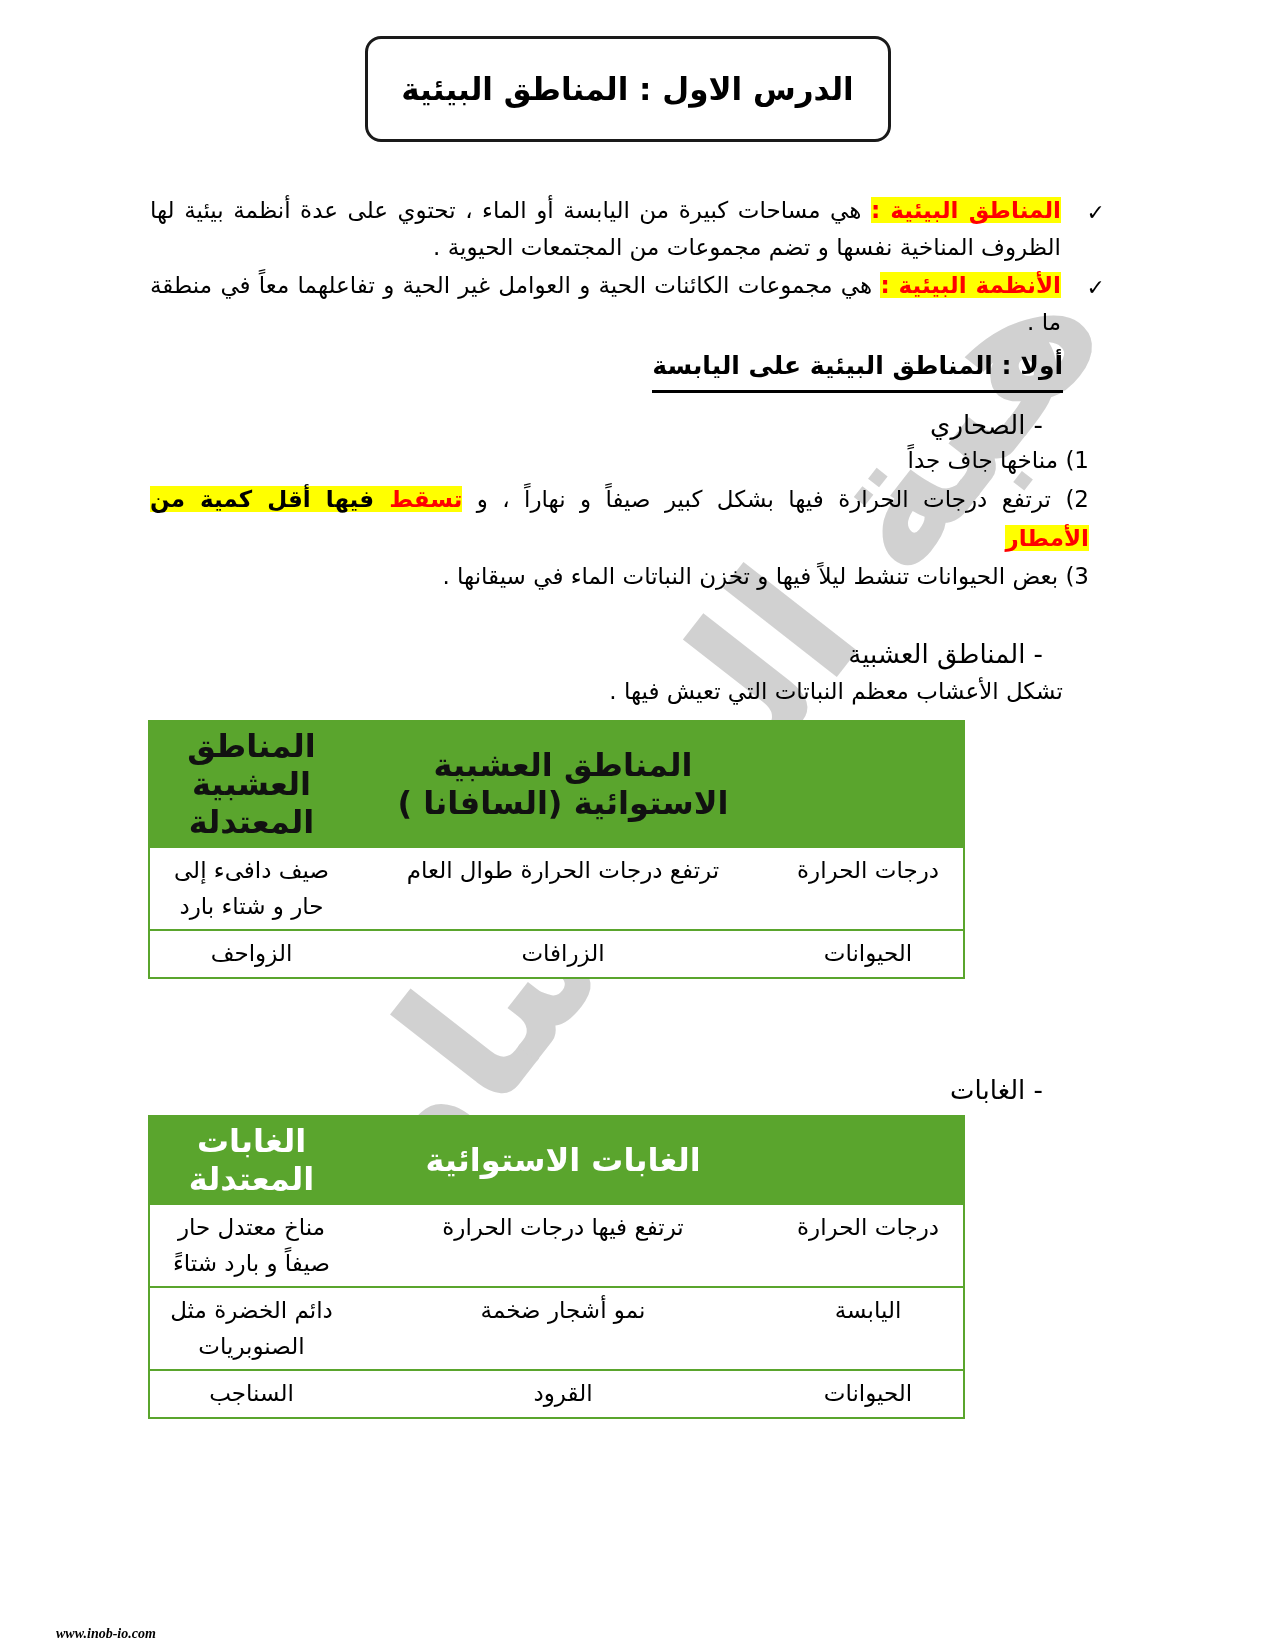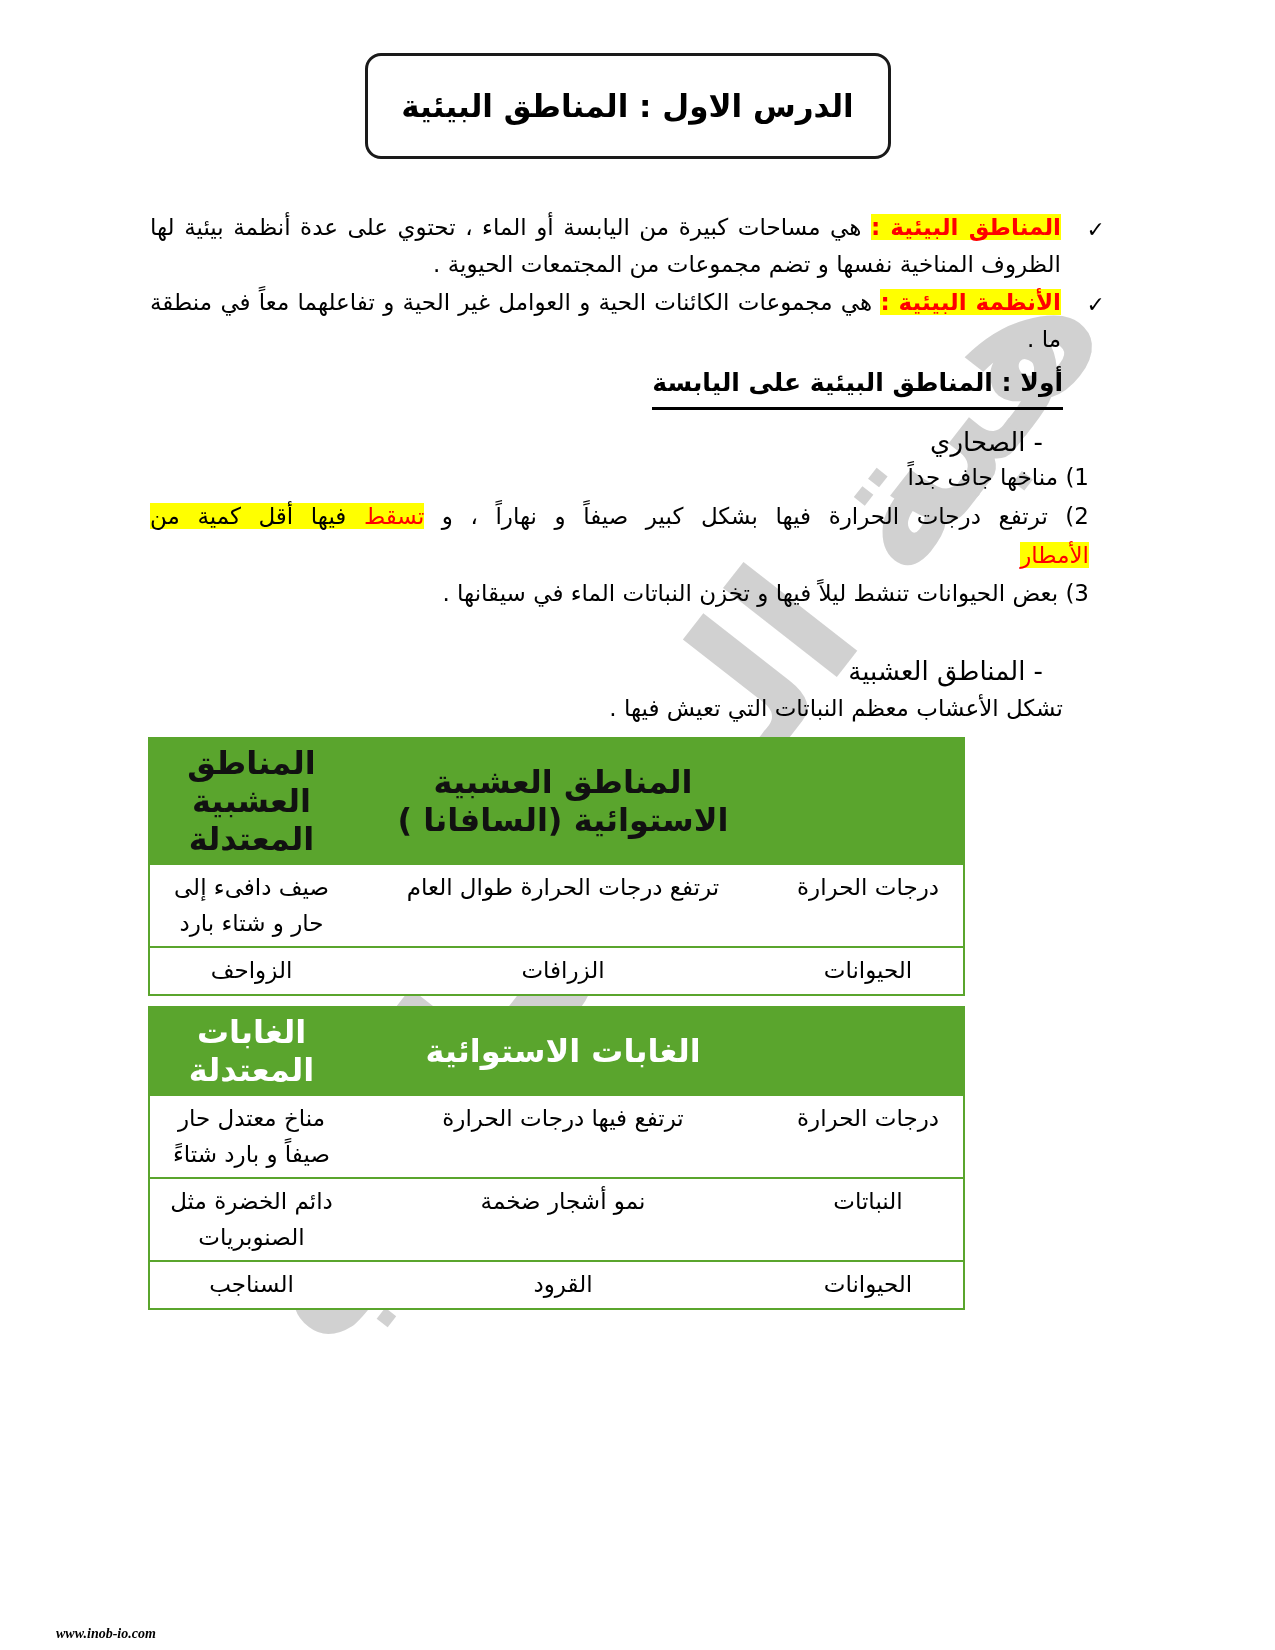--- a/index.html
+++ b/index.html
@@ -8,30 +8,30 @@
     font-family:"DejaVu Sans",sans-serif;direction:rtl;
     position:relative;overflow:hidden;
   }
   .watermark{
     position:absolute;top:680px;left:30px;width:1270px;text-align:center;
     font-size:190px;font-weight:bold;color:#c6c6c6;opacity:.8;
     transform:rotate(-52deg);white-space:nowrap;z-index:0;pointer-events:none;
   }
   .content{position:relative;z-index:1;padding:36px 170px 0 150px;}
   .title-box{
-    width:520px;height:100px;margin:17px auto;
+    width:520px;height:100px;margin:0 auto;
     border:3px solid #1a1a1a;border-radius:16px;
     display:flex;align-items:center;justify-content:center;
   }
   .title-text{font-size:31px;font-weight:bold;}
   .defs{margin-top:50px;font-size:23px;line-height:1.62;}
   .def{display:flex;}
   .check{flex:0 0 44px;width:44px;font-size:22px;font-weight:bold;padding-top:3px;}
   .def-text{flex:1;text-align:justify;}
-  .hl{background:var(--yellow,#ffff00);}
+  .hl{background:var(--yellow,#ffff00);font-weight:bold;}
   .red{color:var(--red,#ff0000);}
   .term{font-weight:bold;}
   .sec-heading{margin:10px 42px 0 0;font-size:25px;font-weight:bold;}
   .underlined{border-bottom:3px solid #000;padding-bottom:10px;}
   .sub-heading{margin:30px 62px 0 0;font-size:26px;font-weight:normal;}
   .spaced{margin-top:44px;}
   .spaced2{margin-top:96px;}
   .point{margin:2px 16px 0 0;font-size:23px;line-height:1.6;}
   .justify{text-align:justify;text-align-last:justify;}
   .intro{margin:4px 42px 0 0;font-size:23px;line-height:1.6;}
@@ -118,36 +118,37 @@
             <td>صيف دافىء إلى حار و شتاء بارد</td>
           </tr>
           <tr>
             <td>الحيوانات</td>
             <td>الزرافات</td>
             <td>الزواحف</td>
           </tr>
         </tbody>
       </table>
 
+    <div class="sub-heading spaced2">- الغابات</div>
     <table class="wtable hdr-light">
         <thead>
           <tr>
             <th></th>
             <th>الغابات الاستوائية</th>
             <th>الغابات المعتدلة</th>
           </tr>
         </thead>
         <tbody>
           <tr>
             <td>درجات الحرارة</td>
             <td>ترتفع فيها درجات الحرارة</td>
             <td>مناخ معتدل حار صيفاً و بارد شتاءً</td>
           </tr>
           <tr>
-            <td>النباتات</td>
+            <td>اليابسة</td>
             <td>نمو أشجار ضخمة</td>
             <td>دائم الخضرة مثل الصنوبريات</td>
           </tr>
           <tr>
             <td>الحيوانات</td>
             <td>القرود</td>
             <td>السناجب</td>
           </tr>
         </tbody>
       </table>

